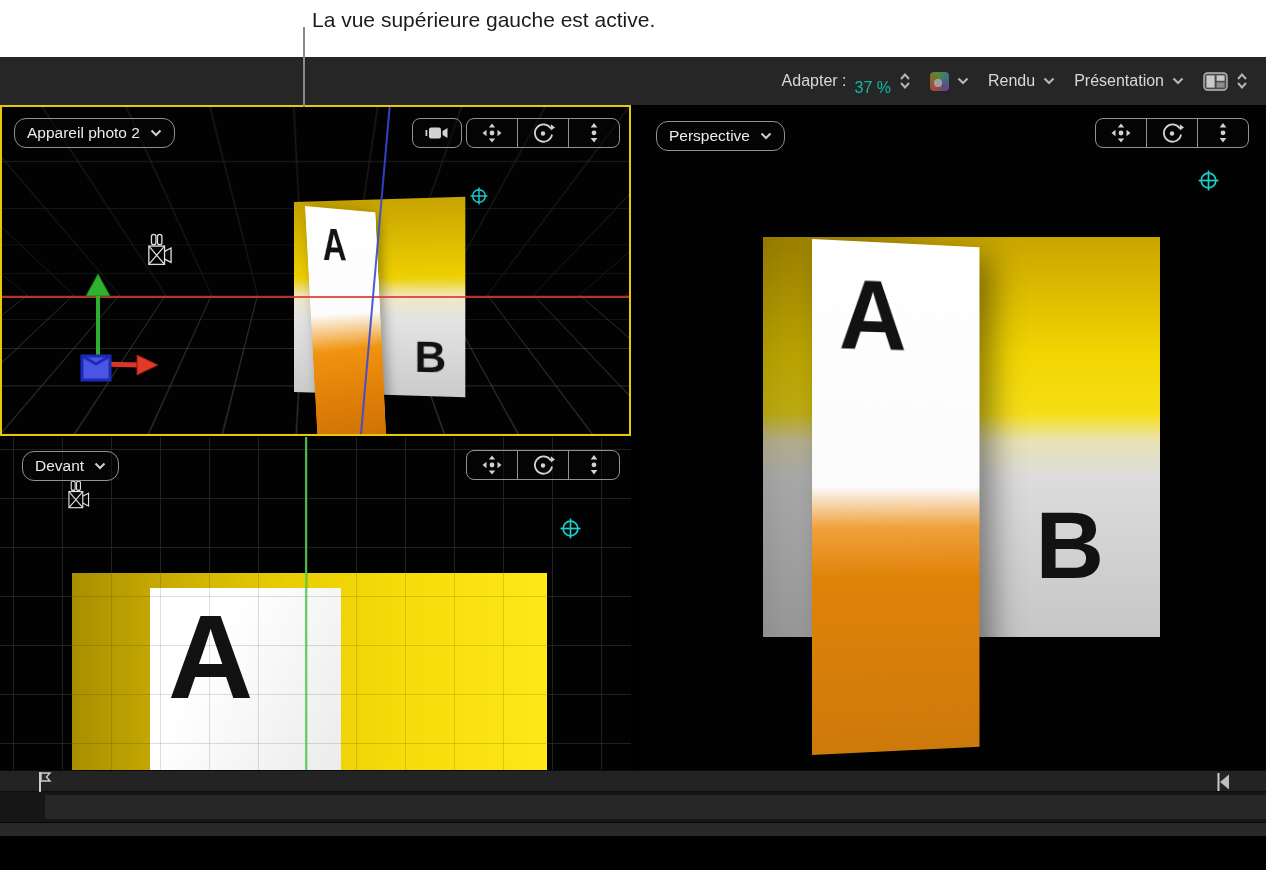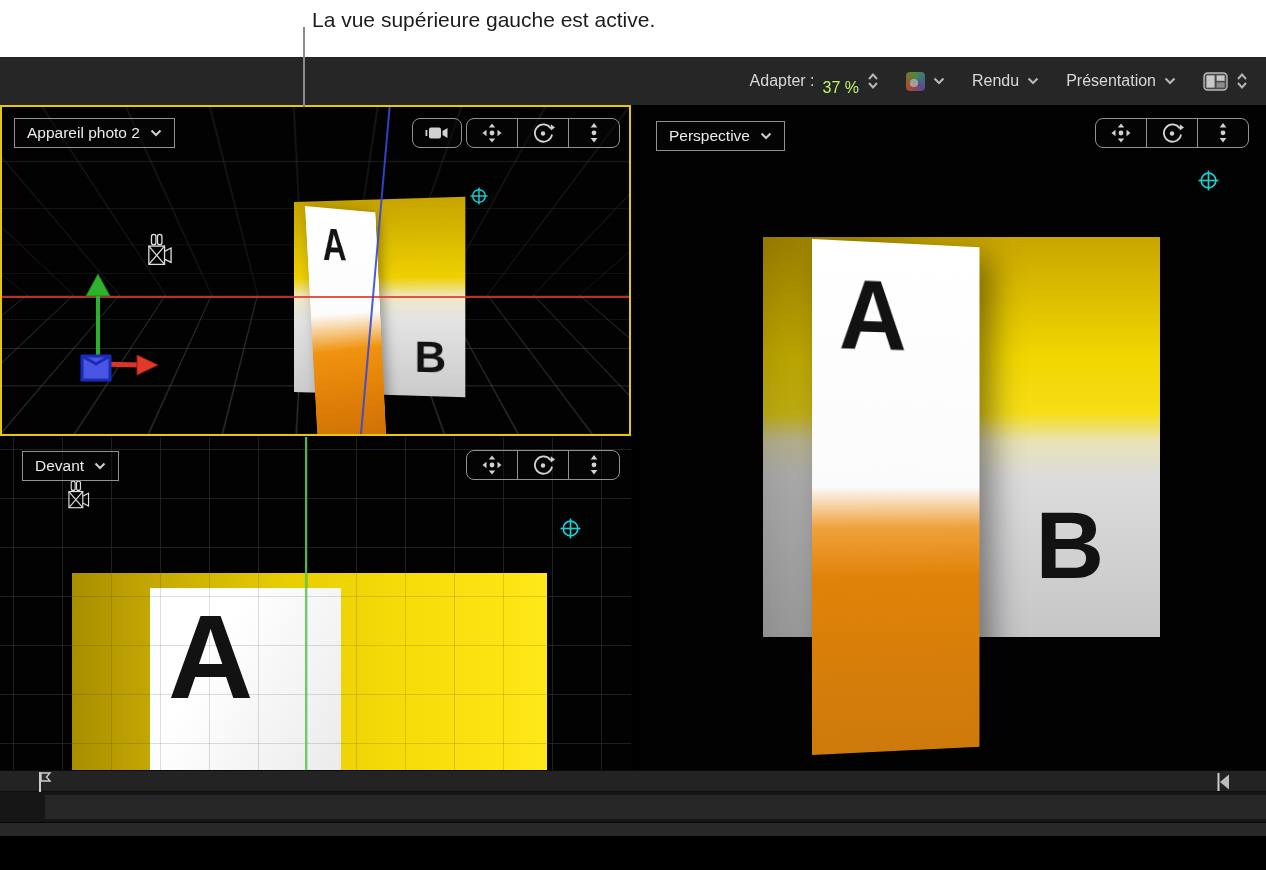--- a/index.html
+++ b/index.html
@@ -6,39 +6,39 @@
   .stage{position:relative;width:1266px;height:836px;overflow:hidden;
          font-family:"Liberation Sans",sans-serif;background:#000;}
 
   
   .callout-band{position:absolute;left:0;top:0;width:1266px;height:57px;background:#fff;}
   .callout-text{position:absolute;left:312px;top:8px;font-size:21px;color:#1c1c1c;}
   .callout-line{position:absolute;left:303px;top:27px;width:2px;height:80px;background:#8a8a8a;z-index:60;}
 
   
   .top-toolbar{position:absolute;left:0;top:57px;width:1266px;height:48px;background:#262626;
-               display:flex;align-items:center;justify-content:flex-end;gap:27px;
+               display:flex;align-items:center;justify-content:flex-end;gap:19px;
                padding-right:18px;box-sizing:border-box;}
   .tb-item{display:flex;align-items:center;gap:8px;color:#d8d8d8;font-size:16px;}
-  .tb-item .dim{color:#bef264;margin-top:13px;}
+  .tb-item .dim{color:#14b8a6;margin-top:13px;}
   .swatch{width:19px;height:19px;border-radius:4px;
           background:radial-gradient(circle at 42% 58%, #9f9f9f 0 4px, rgba(0,0,0,0) 4.5px),
                      conic-gradient(from 210deg,#a8473a,#8a642c,#4f8a3c,#3f6f86,#5f4a85,#a8473a);}
   svg.chev{display:block;}
   svg.stepper{display:block;}
 
   
   .workspace{position:absolute;left:0;top:105px;width:1266px;height:665px;background:#000;}
   .viewport{position:absolute;overflow:hidden;background:#020202;box-sizing:border-box;}
   .vp-tl{left:0;top:0;width:631px;height:331px;border:2px solid #e8c70b;}
   .vp-r{left:640px;top:2px;width:626px;height:663px;}
   .vp-bl{left:0;top:332px;width:631px;height:333px;}
 
   .view-pill{position:absolute;display:flex;align-items:center;gap:10px;height:30px;padding:0 12px;
-             border:1.5px solid #929292;border-radius:0;color:#ececec;font-size:15.5px;
+             border:1.5px solid #929292;border-radius:12px;color:#ececec;font-size:15.5px;
              background:rgba(8,8,8,.4);z-index:20;box-sizing:border-box;}
   .btn-group{position:absolute;display:flex;height:30px;border:1.5px solid #929292;border-radius:8px;
              overflow:hidden;z-index:20;background:rgba(8,8,8,.4);box-sizing:border-box;}
   .vbtn{width:50px;display:flex;align-items:center;justify-content:center;}
   .vbtn + .vbtn{border-left:1.5px solid #929292;}
   .cam-btn{position:absolute;width:50px;height:30px;border:1.5px solid #929292;border-radius:8px;
            display:flex;align-items:center;justify-content:center;z-index:20;
            background:rgba(8,8,8,.4);box-sizing:border-box;}
 
   

